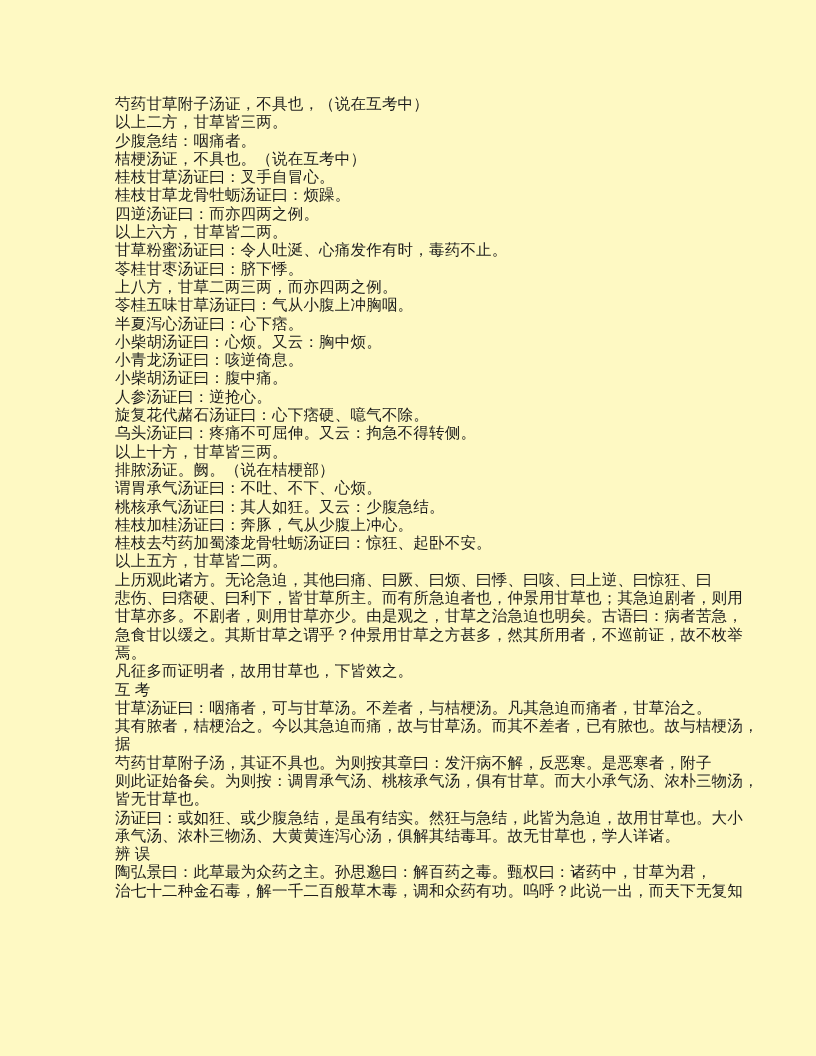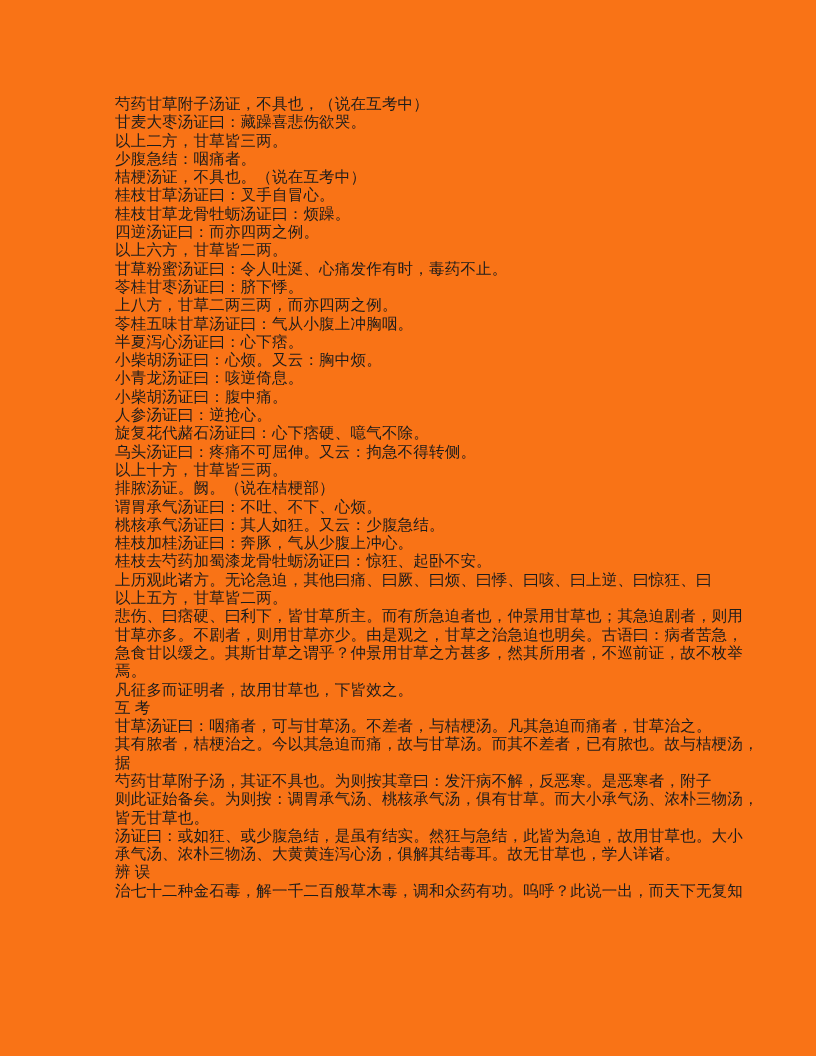--- a/index.html
+++ b/index.html
@@ -5,21 +5,21 @@
   html, body {
     margin: 0;
     padding: 0;
     background: #e8e8e8;
   }
   .page {
     position: relative;
     width: 816px;
     height: 1056px;
     margin: 0 auto;
-    background: #f97316;
+    background: #fef9c3;
     overflow: hidden;
   }
   .text-block {
     position: absolute;
     left: 115px;
     top: 95px;
     width: 660px;
     font-family: "Liberation Serif", "DejaVu Serif", serif;
     font-size: 15.5px;
     line-height: 18.3px;
@@ -31,21 +31,20 @@
     height: 18.3px;
     overflow: visible;
   }
 </style>
 </head>
 <body>
 
 <div class="page">
   <div class="text-block" id="text-block">
       <div class="text-line">芍药甘草附子汤证，不具也，（说在互考中）</div>
-      <div class="text-line">甘麦大枣汤证曰：藏躁喜悲伤欲哭。</div>
       <div class="text-line">以上二方，甘草皆三两。</div>
       <div class="text-line">少腹急结：咽痛者。</div>
       <div class="text-line">桔梗汤证，不具也。（说在互考中）</div>
       <div class="text-line">桂枝甘草汤证曰：叉手自冒心。</div>
       <div class="text-line">桂枝甘草龙骨牡蛎汤证曰：烦躁。</div>
       <div class="text-line">四逆汤证曰：而亦四两之例。</div>
       <div class="text-line">以上六方，甘草皆二两。</div>
       <div class="text-line">甘草粉蜜汤证曰：令人吐涎、心痛发作有时，毒药不止。</div>
       <div class="text-line">苓桂甘枣汤证曰：脐下悸。</div>
       <div class="text-line">上八方，甘草二两三两，而亦四两之例。</div>
@@ -56,32 +55,33 @@
       <div class="text-line">小柴胡汤证曰：腹中痛。</div>
       <div class="text-line">人参汤证曰：逆抢心。</div>
       <div class="text-line">旋复花代赭石汤证曰：心下痞硬、噫气不除。</div>
       <div class="text-line">乌头汤证曰：疼痛不可屈伸。又云：拘急不得转侧。</div>
       <div class="text-line">以上十方，甘草皆三两。</div>
       <div class="text-line">排脓汤证。阙。（说在桔梗部）</div>
       <div class="text-line">谓胃承气汤证曰：不吐、不下、心烦。</div>
       <div class="text-line">桃核承气汤证曰：其人如狂。又云：少腹急结。</div>
       <div class="text-line">桂枝加桂汤证曰：奔豚，气从少腹上冲心。</div>
       <div class="text-line">桂枝去芍药加蜀漆龙骨牡蛎汤证曰：惊狂、起卧不安。</div>
+      <div class="text-line">以上五方，甘草皆二两。</div>
       <div class="text-line">上历观此诸方。无论急迫，其他曰痛、曰厥、曰烦、曰悸、曰咳、曰上逆、曰惊狂、曰</div>
-      <div class="text-line">以上五方，甘草皆二两。</div>
       <div class="text-line">悲伤、曰痞硬、曰利下，皆甘草所主。而有所急迫者也，仲景用甘草也；其急迫剧者，则用</div>
       <div class="text-line">甘草亦多。不剧者，则用甘草亦少。由是观之，甘草之治急迫也明矣。古语曰：病者苦急，</div>
       <div class="text-line">急食甘以缓之。其斯甘草之谓乎？仲景用甘草之方甚多，然其所用者，不巡前证，故不枚举</div>
       <div class="text-line">焉。</div>
       <div class="text-line">凡征多而证明者，故用甘草也，下皆效之。</div>
       <div class="text-line">互 考</div>
       <div class="text-line">甘草汤证曰：咽痛者，可与甘草汤。不差者，与桔梗汤。凡其急迫而痛者，甘草治之。</div>
       <div class="text-line">其有脓者，桔梗治之。今以其急迫而痛，故与甘草汤。而其不差者，已有脓也。故与桔梗汤，</div>
       <div class="text-line">据</div>
       <div class="text-line">芍药甘草附子汤，其证不具也。为则按其章曰：发汗病不解，反恶寒。是恶寒者，附子</div>
       <div class="text-line">则此证始备矣。为则按：调胃承气汤、桃核承气汤，俱有甘草。而大小承气汤、浓朴三物汤，</div>
       <div class="text-line">皆无甘草也。</div>
       <div class="text-line">汤证曰：或如狂、或少腹急结，是虽有结实。然狂与急结，此皆为急迫，故用甘草也。大小</div>
       <div class="text-line">承气汤、浓朴三物汤、大黄黄连泻心汤，俱解其结毒耳。故无甘草也，学人详诸。</div>
       <div class="text-line">辨 误</div>
+      <div class="text-line">陶弘景曰：此草最为众药之主。孙思邈曰：解百药之毒。甄权曰：诸药中，甘草为君，</div>
       <div class="text-line">治七十二种金石毒，解一千二百般草木毒，调和众药有功。呜呼？此说一出，而天下无复知</div>
     </div>
 </div>
 
 </body></html>

